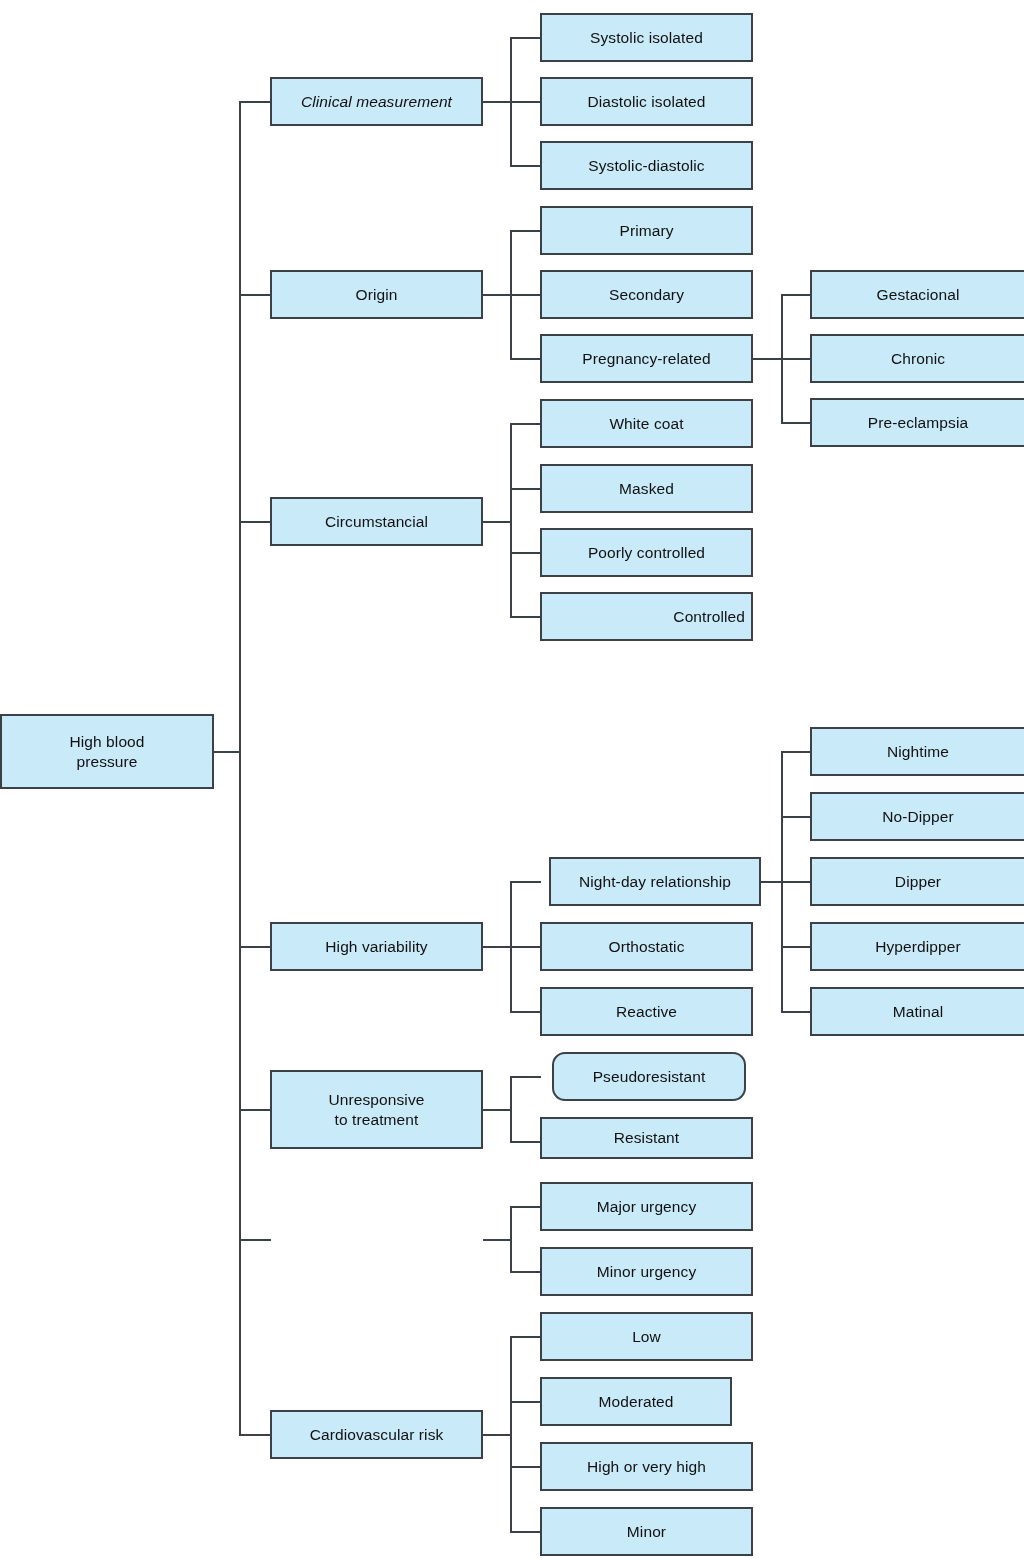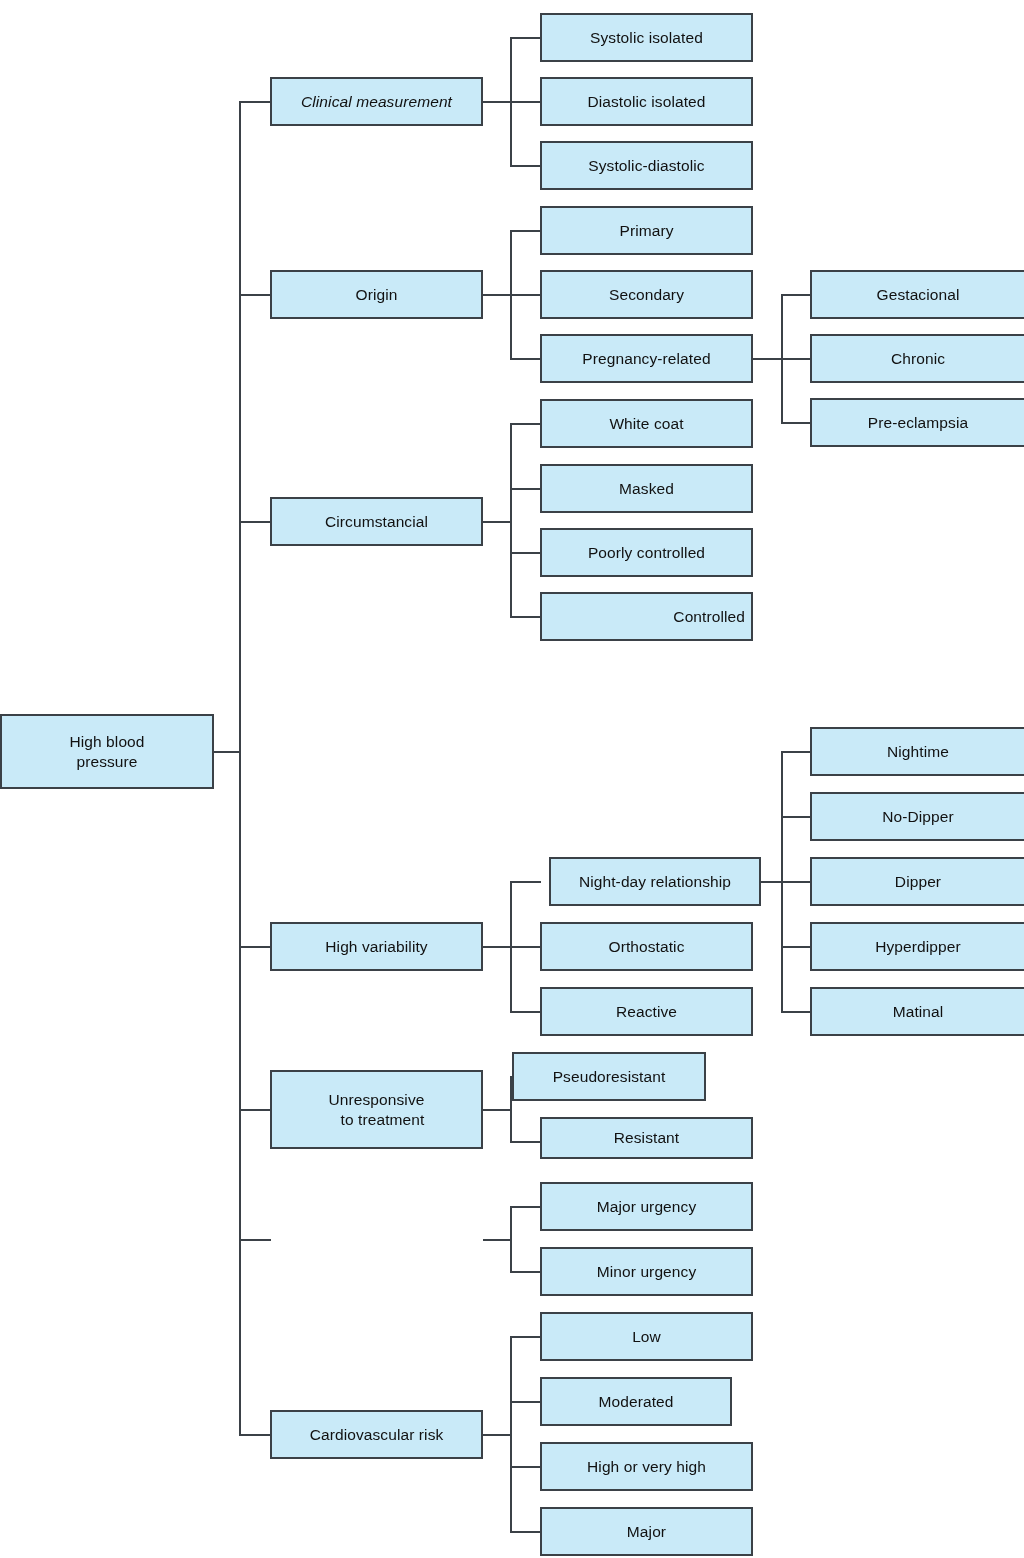--- a/index.html
+++ b/index.html
@@ -127,21 +127,21 @@
   </div>
   <div class="node" style="left:270px;top:270px;width:213px;height:49px;">
     <span class="label">Origin</span>
   </div>
   <div class="node" style="left:270px;top:497px;width:213px;height:49px;">
     <span class="label">Circumstancial</span>
   </div>
   <div class="node" style="left:270px;top:922px;width:213px;height:49px;">
     <span class="label">High variability</span>
   </div>
-  <div class="node" style="left:270px;top:1070px;width:213px;height:79px;text-align:right;">
+  <div class="node" style="left:270px;top:1070px;width:213px;height:79px;">
     <span class="label">Unresponsive
 to treatment</span>
   </div>
   <div class="node" style="left:270px;top:1410px;width:213px;height:49px;">
     <span class="label">Cardiovascular risk</span>
   </div>
 
   <div class="node" style="left:540px;top:13px;width:213px;height:49px;">
     <span class="label">Systolic isolated</span>
   </div>
@@ -204,21 +204,21 @@
   <div class="node" style="left:540px;top:857px;width:212px;height:49px;margin-left:9px;">
     <span class="label">Night-day relationship</span>
   </div>
   <div class="node" style="left:540px;top:922px;width:213px;height:49px;">
     <span class="label">Orthostatic</span>
   </div>
   <div class="node" style="left:540px;top:987px;width:213px;height:49px;">
     <span class="label">Reactive</span>
   </div>
 
-  <div class="node" style="left:512px;top:1052px;width:194px;height:49px;">
+  <div class="node" style="left:552px;top:1052px;width:194px;height:49px;border-radius:13px;">
     <span class="label">Pseudoresistant</span>
   </div>
   <div class="node" style="left:540px;top:1117px;width:213px;height:42px;">
     <span class="label">Resistant</span>
   </div>
 
   <div class="node" style="left:540px;top:1182px;width:213px;height:49px;">
     <span class="label">Major urgency</span>
   </div>
   <div class="node" style="left:540px;top:1247px;width:213px;height:49px;">
@@ -228,16 +228,16 @@
   <div class="node" style="left:540px;top:1312px;width:213px;height:49px;">
     <span class="label">Low</span>
   </div>
   <div class="node" style="left:540px;top:1377px;width:192px;height:49px;">
     <span class="label">Moderated</span>
   </div>
   <div class="node" style="left:540px;top:1442px;width:213px;height:49px;">
     <span class="label">High or very high</span>
   </div>
   <div class="node" style="left:540px;top:1507px;width:213px;height:49px;">
-    <span class="label">Major</span>
+    <span class="label">Minor</span>
   </div>
 
 </div>
 
 </body></html>

